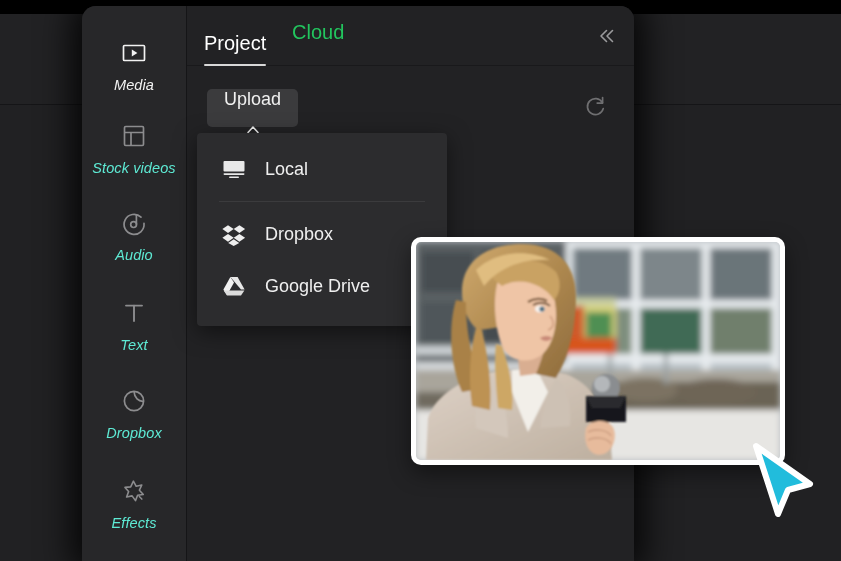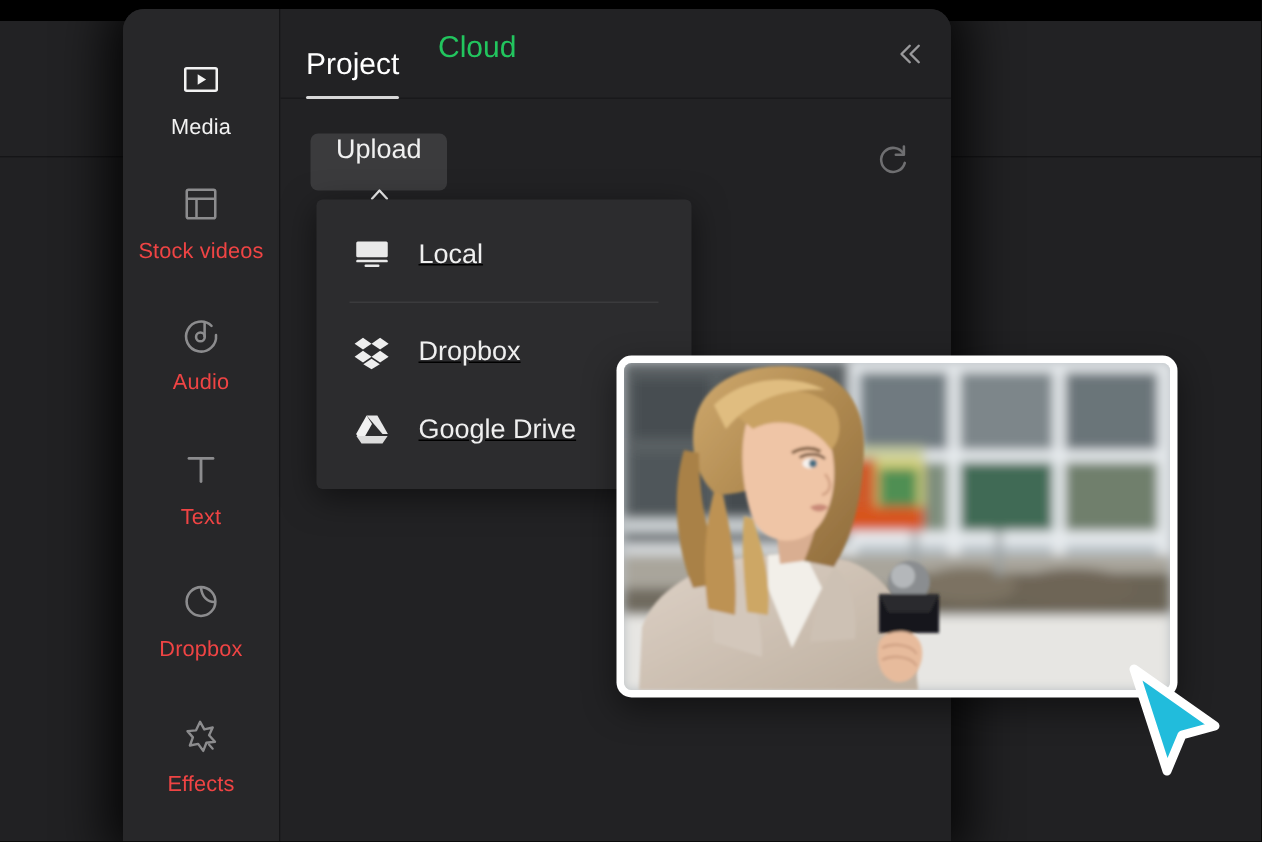--- a/index.html
+++ b/index.html
@@ -80,32 +80,33 @@
   .rail-item {
     position: absolute;
     left: 0;
     width: 104px;
     display: flex;
     flex-direction: column;
     align-items: center;
     justify-content: flex-start;
     cursor: pointer;
     user-select: none;
+    font-style: italic;
   }
   .rail-icon {
     width: 34px; height: 34px;
     display: flex;
     align-items: center;
     justify-content: center;
   }
   .rail-label {
     margin-top: 7px;
     font-size: 14.5px;
     letter-spacing: 0.1px;
-    color: #ef4444;
+    color: #5eead4;
     white-space: nowrap;
   }
   .rail-item.active .rail-label { color: #f2f2f2; }
 
   
   .panel {
     position: absolute;
     left: 105px; top: 0;
     width: 447px; height: 555px;
     background: #222224;
@@ -170,29 +171,28 @@
     position: absolute;
     right: 26px; top: 88px;
     width: 26px; height: 26px;
     color: #6f6f71;
     cursor: pointer;
   }
 
   
   .menu {
     position: absolute;
-    left: 24px; top: 127px;
+    left: 10px; top: 127px;
     width: 250px;
     background: #2c2c2e;
     border-radius: 4px;
     box-shadow: 0 6px 22px rgba(0,0,0,0.5);
     overflow: hidden;
     z-index: 5;
     padding: 10px 0 14px 0;
-    text-decoration: underline;
   }
   .menu-item {
     display: flex;
     align-items: center;
     gap: 18px;
     height: 52px;
     padding: 0 24px;
     cursor: pointer;
     user-select: none;
   }

